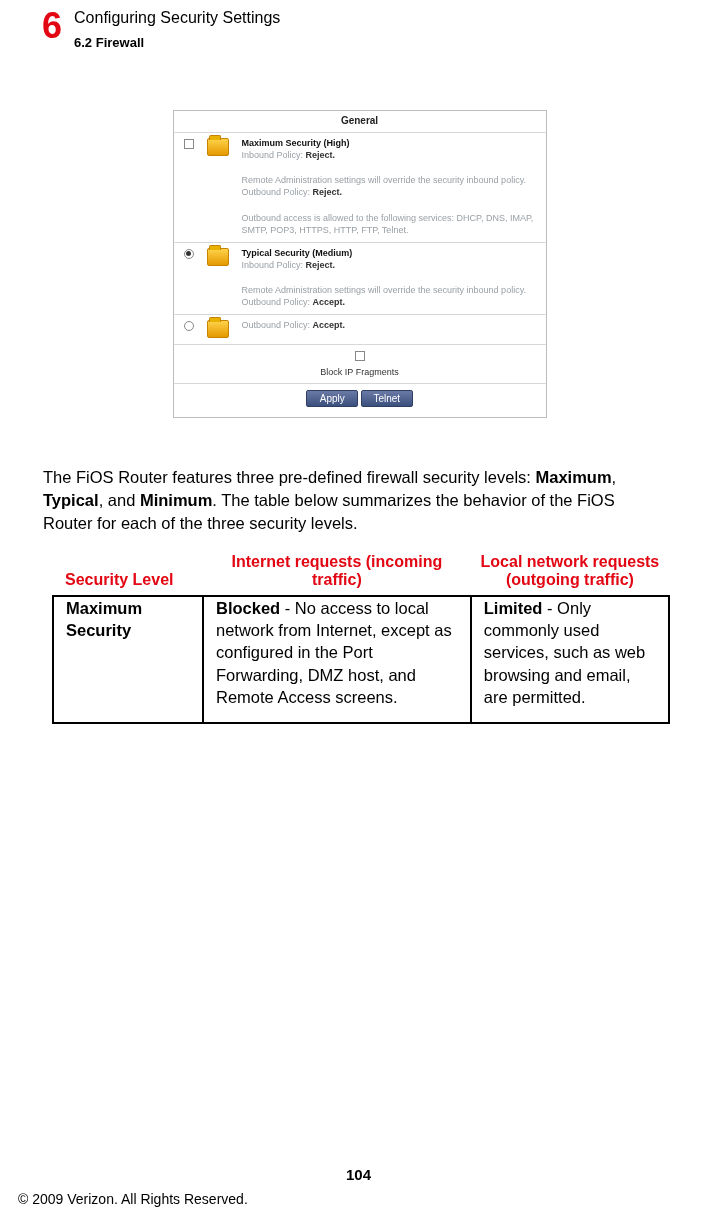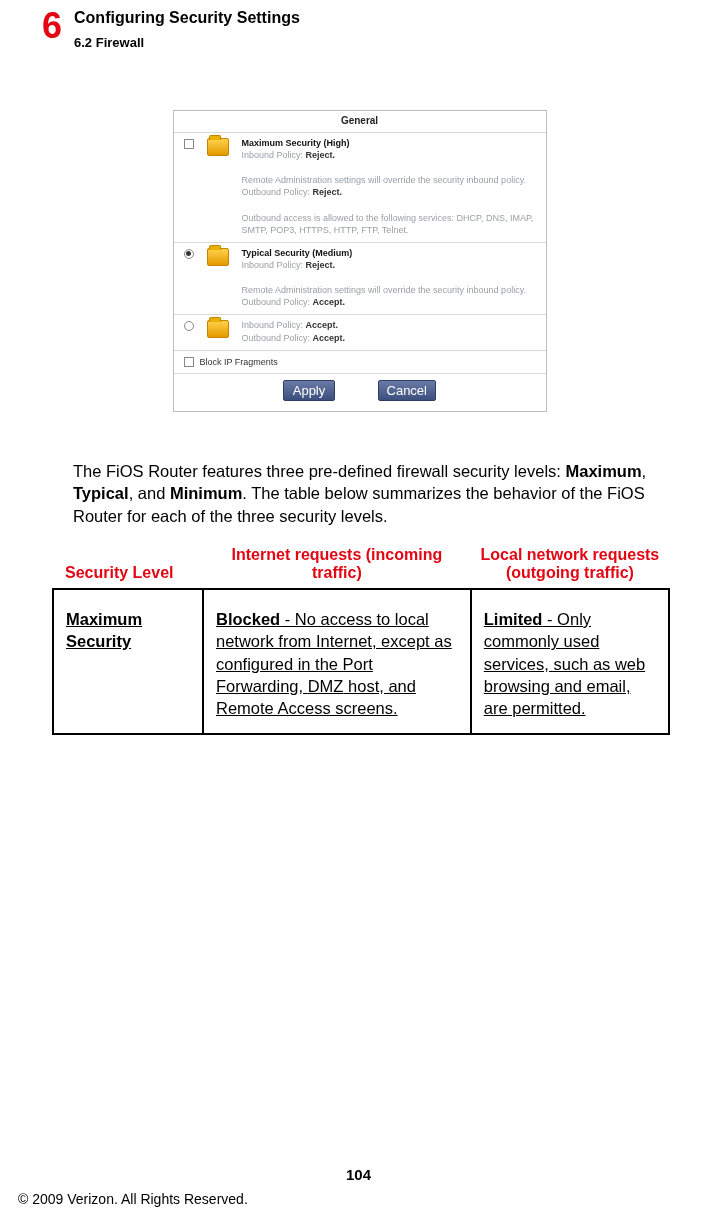--- a/index.html
+++ b/index.html
@@ -22,21 +22,21 @@
     font-weight: 900;
     color: #e30613;
     line-height: 1;
     font-family: Arial Black, Arial, sans-serif;
   }
   .header-text {
     padding-top: 1px;
   }
   .header-title {
     font-size: 16px;
-    font-weight: 700;
+    font-weight: 400;
   }
   .header-sub {
     font-size: 13px;
     font-weight: 900;
     margin-top: 8px;
   }
 
   
   .panel-wrap {
     width: 374px;
@@ -102,46 +102,47 @@
   .opt-body { flex: 1; line-height: 1.35; }
   .opt-title { font-weight: bold; color: #111; }
   .grey { color: #9aa0a6; margin-top: 13px; }
   .block-row {
     border-top: 1px solid #d8d8d8;
     padding: 6px 10px;
     display: flex;
     align-items: center;
     gap: 6px;
     font-size: 9px;
+    flex-direction: column;
   }
   .chk {
     width:10px; height:10px;
     border:1px solid #888;
     background:#fff;
   }
   .btn-row {
     border-top:1px solid #d8d8d8;
     text-align:center;
     padding:6px 0 10px 0;
   }
   .pbtn {
     display:inline-block;
     min-width:52px;
     padding:2px 8px;
-    margin:0 20px;
-    font-size:13px;
+    margin:0 0;
+    font-size:10px;
     color:#fff;
     background:linear-gradient(#6b7aa6,#3b4f7d);
     border:1px solid #2f3f63;
     border-radius:2px;
   }
 
   
   .body-text {
-    padding: 48px 52px 0 73px;
+    padding: 48px 52px 0 43px;
     font-size: 16.5px;
     line-height: 1.38;
   }
   .body-text b { font-weight: 700; }
 
   
   .tbl {
     margin: 18px 42px 0 52px;
     border-collapse: collapse;
     width: 618px;
@@ -151,25 +152,24 @@
     font-weight: 700;
     font-size: 16px;
     text-align: center;
     padding: 0 8px 6px 8px;
     border: none;
     vertical-align: bottom;
   }
   .tbl th.first { text-align:left; padding-left:12px; }
   .tbl td {
     border: 2px solid #000;
-    padding: 18px 12px 14px 12px;
+    padding: 0 12px 14px 12px;
     font-size: 16.5px;
     line-height: 1.35;
     vertical-align: top;
-    text-decoration: underline;
   }
   .tbl td.first { font-weight: 700; width: 150px; }
   .tbl td b { font-weight:700; }
   .sc { font-variant: small-caps; }
 
   .page-num {
     position: absolute;
     bottom: 44px;
     left: 0; right: 2px;
     text-align: center;
@@ -217,33 +217,32 @@
       <div><span class="grey">Inbound Policy: </span><b>Reject.</b></div>
       <div class="grey">Remote Administration settings will override the security inbound policy.</div>
       <div><span class="grey">Outbound Policy: </span><b>Accept.</b></div>
     </div>
   </div>
 
   <div class="opt-row">
     <div class="radio"></div>
     <div class="folder"></div>
     <div class="opt-body">
-      <div><span class="grey">Inbound Policy: </span><b>Accept.</b></div>
       <div><span class="grey">Outbound Policy: </span><b>Accept.</b></div>
     </div>
   </div>
 
   <div class="block-row">
     <div class="chk"></div>
     <span>Block IP Fragments</span>
   </div>
 
   <div class="btn-row">
     <span class="pbtn">Apply</span>
-    <span class="pbtn">Cancel</span>
+    <span class="pbtn">Telnet</span>
   </div>
 </div>
 
 <div class="body-text">
   <span>The FiOS Router features three pre-defined firewall security levels: </span><b>Maximum</b><span>, </span><b>Typical</b><span>, and </span><b>Minimum</b><span>. The table below summarizes the behavior of the FiOS Router for each of the three security levels.</span>
 </div>
 
 <table class="tbl">
   <tbody>
       <tr>

